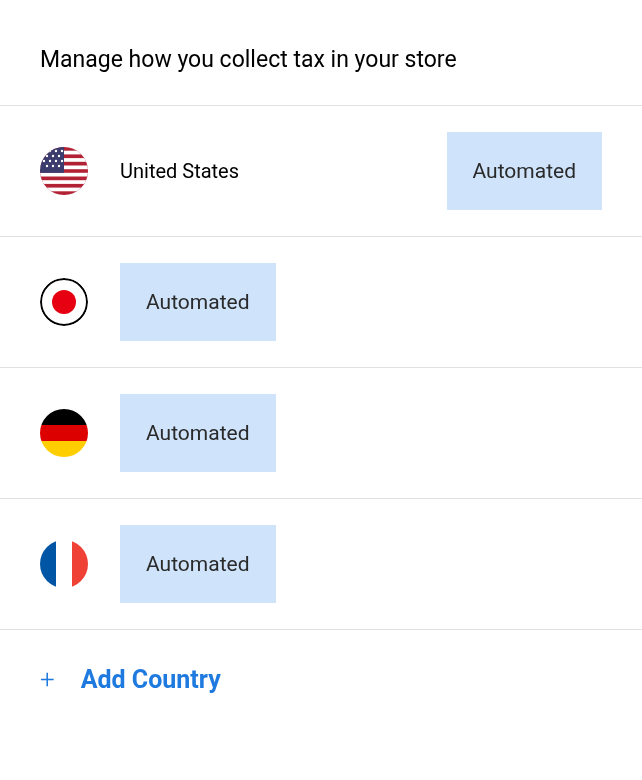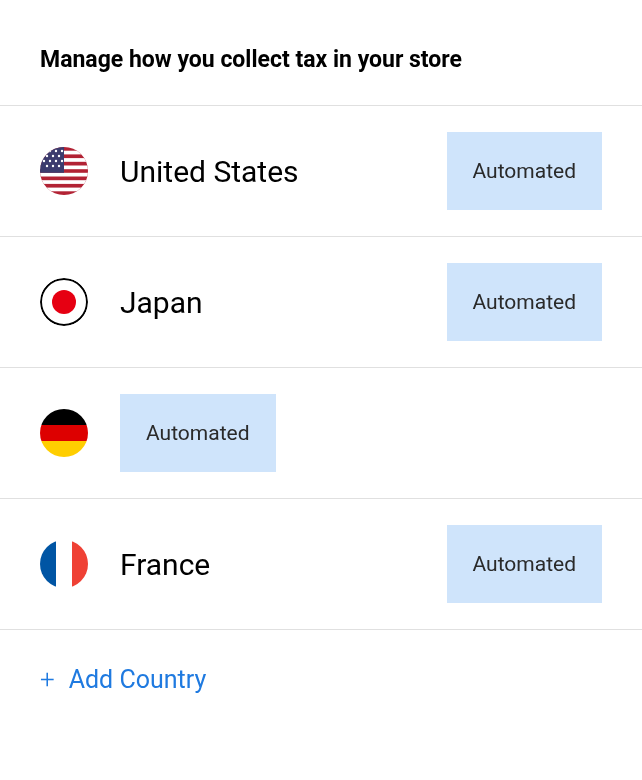--- a/index.html
+++ b/index.html
@@ -16,41 +16,41 @@
     .title {
       font-size: 34px;
       font-weight: 700;
       color: #000;
       letter-spacing: -0.5px;
       margin-bottom: 8px;
     }
     .subtitle {
       font-size: 23px;
       color: #000;
-      font-weight: 700;
+      font-weight: 400;
     }
     .list {
       border-top: 1px solid #e0e0e0;
     }
     .country-row {
       display: flex;
       align-items: center;
       padding: 26px 40px;
       border-bottom: 1px solid #e0e0e0;
     }
     .flag {
       width: 48px;
       height: 48px;
       border-radius: 50%;
       overflow: hidden;
       flex-shrink: 0;
       margin-right: 32px;
     }
     .country-name {
-      font-size: 30px;
+      font-size: 20px;
       color: #000;
       flex: 1;
     }
     .status-badge {
       background: #cfe4fb;
       color: #2a2a2a;
       font-size: 21px;
       padding: 27px 26px;
       border: none;
       cursor: pointer;
@@ -63,21 +63,22 @@
       color: #1f7ae0;
       cursor: pointer;
     }
     .add-plus {
       font-size: 26px;
       margin-right: 14px;
       font-weight: 300;
     }
     .add-label {
       font-size: 25px;
-      font-weight: 400;
+      font-weight: 700;
+      margin-left: 12px;
     }
   </style>
 </head>
 <body>
 
 <div class="header">
   <p class="subtitle">Manage how you collect tax in your store</p>
 </div>
 
 <div class="list">
@@ -115,21 +116,20 @@
     <button class="status-badge">Automated</button>
   </div>
 
   <div class="country-row">
     <div class="flag">
       <svg viewBox="0 0 48 48" width="48" height="48">
         <circle cx="24" cy="24" r="23" fill="#fff" stroke="#000" stroke-width="2"></circle>
         <circle cx="24" cy="24" r="12" fill="#e60012"></circle>
       </svg>
     </div>
-    <span class="country-name">Japan</span>
     <button class="status-badge">Automated</button>
   </div>
 
   <div class="country-row">
     <div class="flag">
       <svg viewBox="0 0 48 48" width="48" height="48">
         <rect width="48" height="16" fill="#000"></rect>
         <rect y="16" width="48" height="16" fill="#dd0000"></rect>
         <rect y="32" width="48" height="16" fill="#ffce00"></rect>
       </svg>
@@ -138,21 +138,20 @@
   </div>
 
   <div class="country-row">
     <div class="flag">
       <svg viewBox="0 0 48 48" width="48" height="48">
         <rect width="16" height="48" fill="#0055a4"></rect>
         <rect x="16" width="16" height="48" fill="#fff"></rect>
         <rect x="32" width="16" height="48" fill="#ef4135"></rect>
       </svg>
     </div>
-    <span class="country-name">France</span>
     <button class="status-badge">Automated</button>
   </div>
 
 </div>
 
 <div class="add-row">
   <span class="add-plus">+</span>
   <span class="add-label">Add Country</span>
 </div>
 

